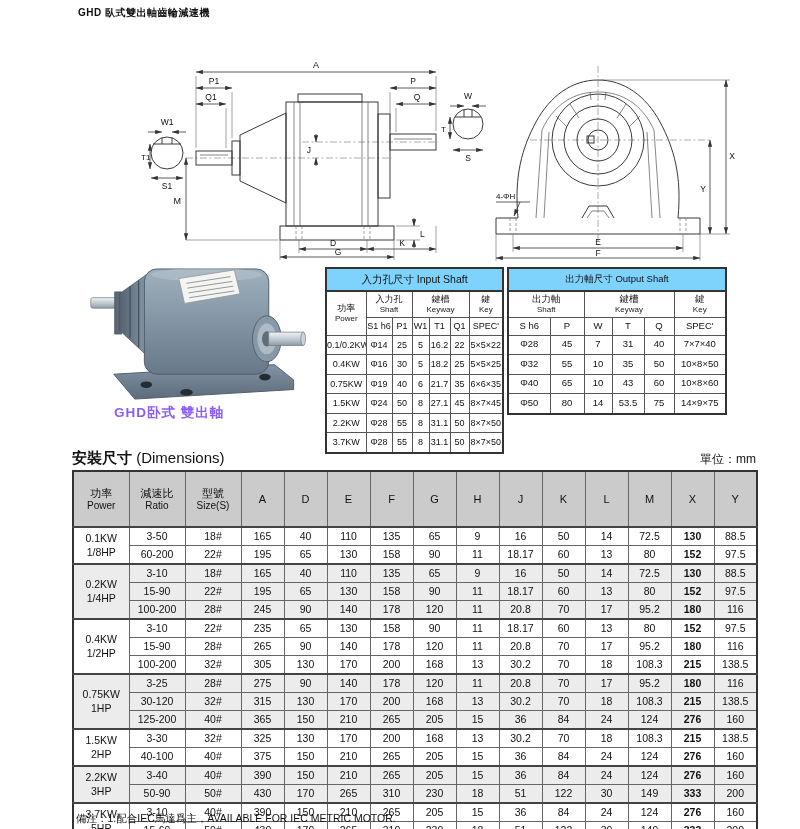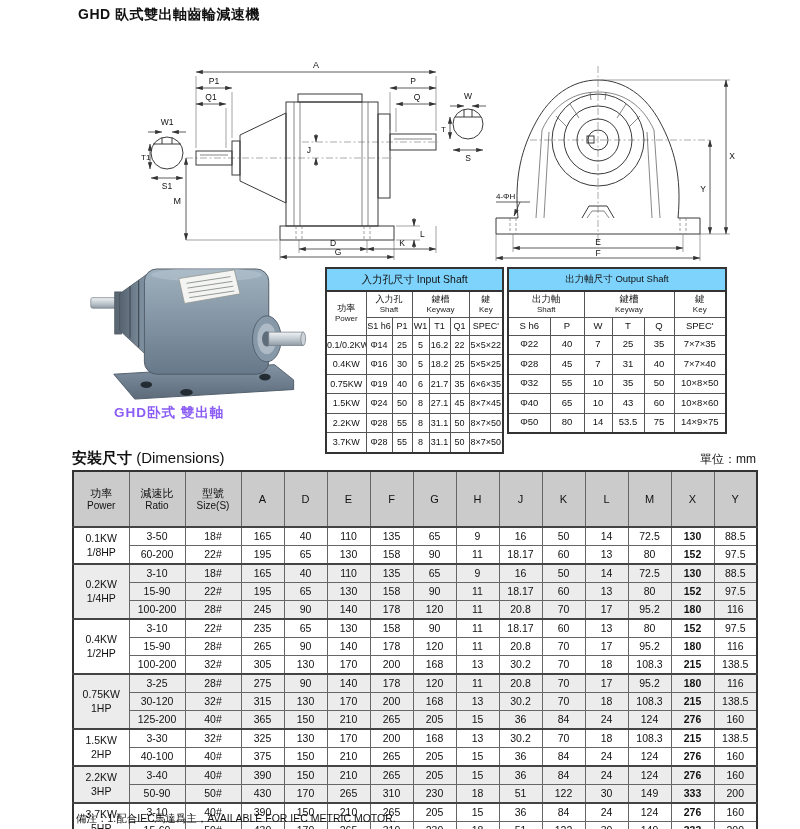--- a/index.html
+++ b/index.html
@@ -1,18 +1,18 @@
 <!DOCTYPE html>
 <html><head>
 <meta charset="utf-8">
 <style>
   html,body{margin:0;padding:0;background:#fff;}
   .page{position:relative;width:800px;height:829px;background:#fff;overflow:hidden;
         font-family:"Liberation Sans","DejaVu Sans",sans-serif;color:#111;}
-  .title-zh{position:absolute;left:78px;top:6px;font-size:14px;font-weight:bold;letter-spacing:.5px;}
+  .title-zh{position:absolute;left:78px;top:6px;font-size:10px;font-weight:bold;letter-spacing:.5px;}
   .title-en{position:absolute;left:70px;top:28px;font-size:15.5px;}
   .drawing{position:absolute;}
   .photo{position:absolute;left:82px;top:246px;}
   .photo-caption{position:absolute;left:114px;top:404px;font-size:13.5px;font-weight:bold;color:#8b5cf6;letter-spacing:1px;}
   
   table{border-collapse:collapse;table-layout:fixed;}
   .spec{position:absolute;background:#fff;}
   .spec th,.spec td{border:1px solid #555;text-align:center;vertical-align:middle;padding:0;
                     font-weight:normal;font-size:9px;line-height:1.15;overflow:hidden;}
   .spec{border:2px solid #333;}
@@ -392,28 +392,20 @@
         <th>S  h6</th>
         <th>P</th>
         <th>W</th>
         <th>T</th>
         <th>Q</th>
         <th>SPEC'</th>
       </tr>
     </thead>
     <tbody>
         <tr>
-          <td>Φ22</td>
-          <td>40</td>
-          <td>7</td>
-          <td>25</td>
-          <td>35</td>
-          <td>7×7×35</td>
-        </tr>
-        <tr>
           <td>Φ28</td>
           <td>45</td>
           <td>7</td>
           <td>31</td>
           <td>40</td>
           <td>7×7×40</td>
         </tr>
         <tr>
           <td>Φ32</td>
           <td>55</td>

